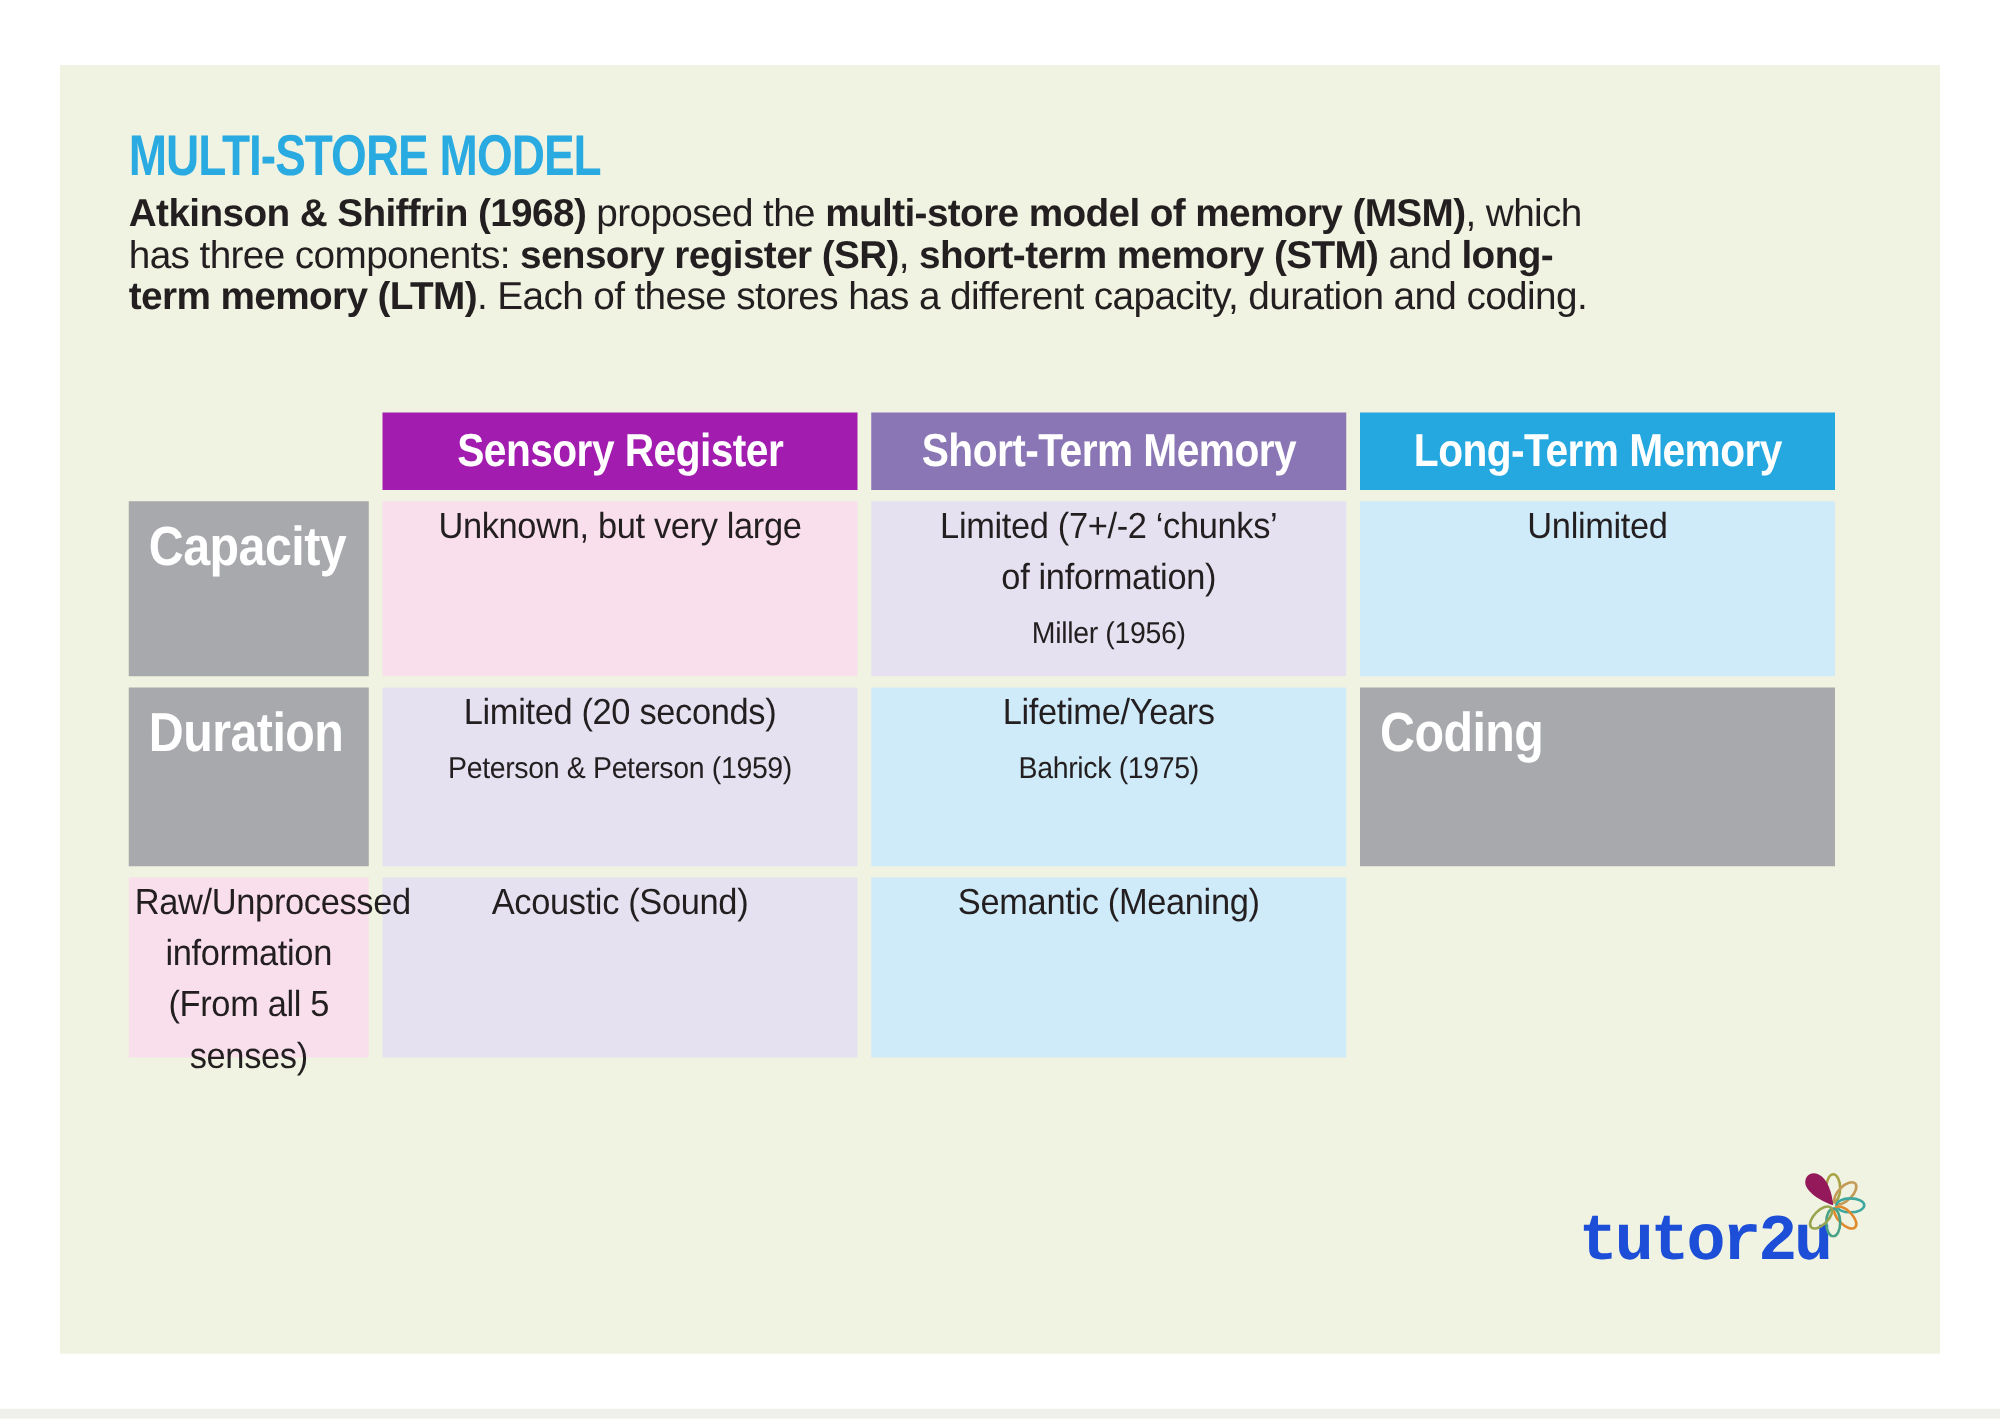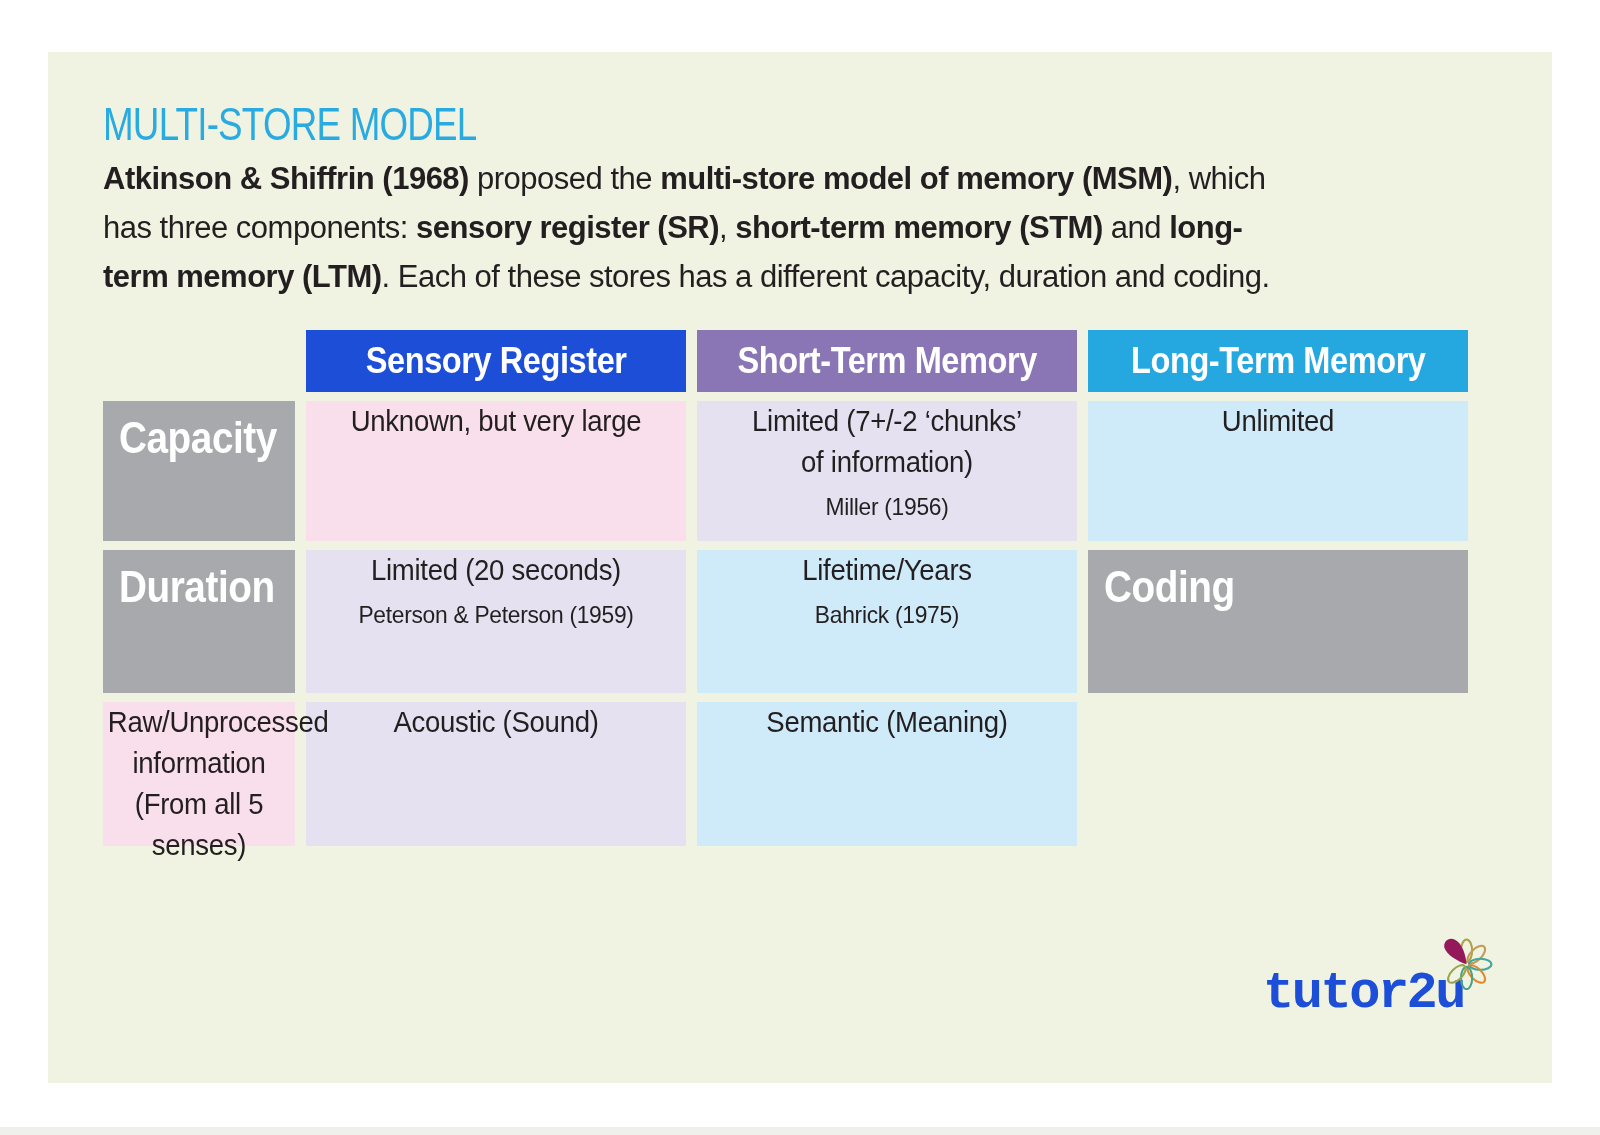--- a/index.html
+++ b/index.html
@@ -15,21 +15,21 @@
     position: absolute;
     left: 48px; top: 52px;
     width: 1504px; height: 1031px;
     background: #F0F3E1;
   }
   h1.title {
     position: absolute;
     left: 55px; top: 48px;
     margin: 0;
     font-size: 46px;
-    font-weight: normal;
+    font-weight: bold;
     letter-spacing: -1px;
     line-height: 1.05;
     white-space: nowrap;
   }
   .squeeze-left {
     display: inline-block;
     transform: scaleX(0.80);
     transform-origin: left center;
     white-space: nowrap;
   }
@@ -38,21 +38,21 @@
     transform: scaleX(0.88);
     transform-origin: center;
     white-space: nowrap;
   }
   p.intro {
     position: absolute;
     left: 55px; top: 102px;
     width: 1420px;
     margin: 0;
     font-size: 31px;
-    line-height: 49px;
+    line-height: 33px;
     white-space: pre-wrap;
     letter-spacing: -0.5px;
   }
   p.intro b { letter-spacing: -0.5px; }
   .mtable {
     position: absolute;
     left: 55px; top: 278px;
     display: grid;
     grid-template-columns: 192px 380px 380px 380px;
     grid-template-rows: 62px 140px 143px 144px;
@@ -125,21 +125,21 @@
 <div class="panel" style="background: rgb(240, 243, 225);">
 
   <h1 class="title"><span class="squeeze-left" style="color: rgb(41, 171, 226);">MULTI-STORE MODEL</span></h1>
 
   <p class="intro"><b>Atkinson &amp; Shiffrin (1968)</b><span> proposed the </span><b>multi-store model of memory (MSM)</b><span>, which
 has three components: </span><b>sensory register (SR)</b><span>, </span><b>short-term memory (STM)</b><span> and </span><b>long-
 term memory (LTM)</b><span>. Each of these stores has a different capacity, duration and coding.</span></p>
 
   <div class="mtable">
       <div class="corner"></div>
-      <div class="hcell" style="background: #1d4ed8; text-align: center;">
+      <div class="hcell" style="background: #a21caf; text-align: center;">
         <div class="squeeze-center">Sensory Register</div>
       </div>
       <div class="hcell" style="background: rgb(138, 118, 181);">
         <div class="squeeze-center">Short-Term Memory</div>
       </div>
       <div class="hcell" style="background: rgb(37, 168, 224);">
         <div class="squeeze-center">Long-Term Memory</div>
       </div>
       <div class="lcell" style="background: rgb(167, 169, 172);"><div class="squeeze-left">Capacity</div></div>
       <div class="bcell" style="background: rgb(249, 223, 236);">

